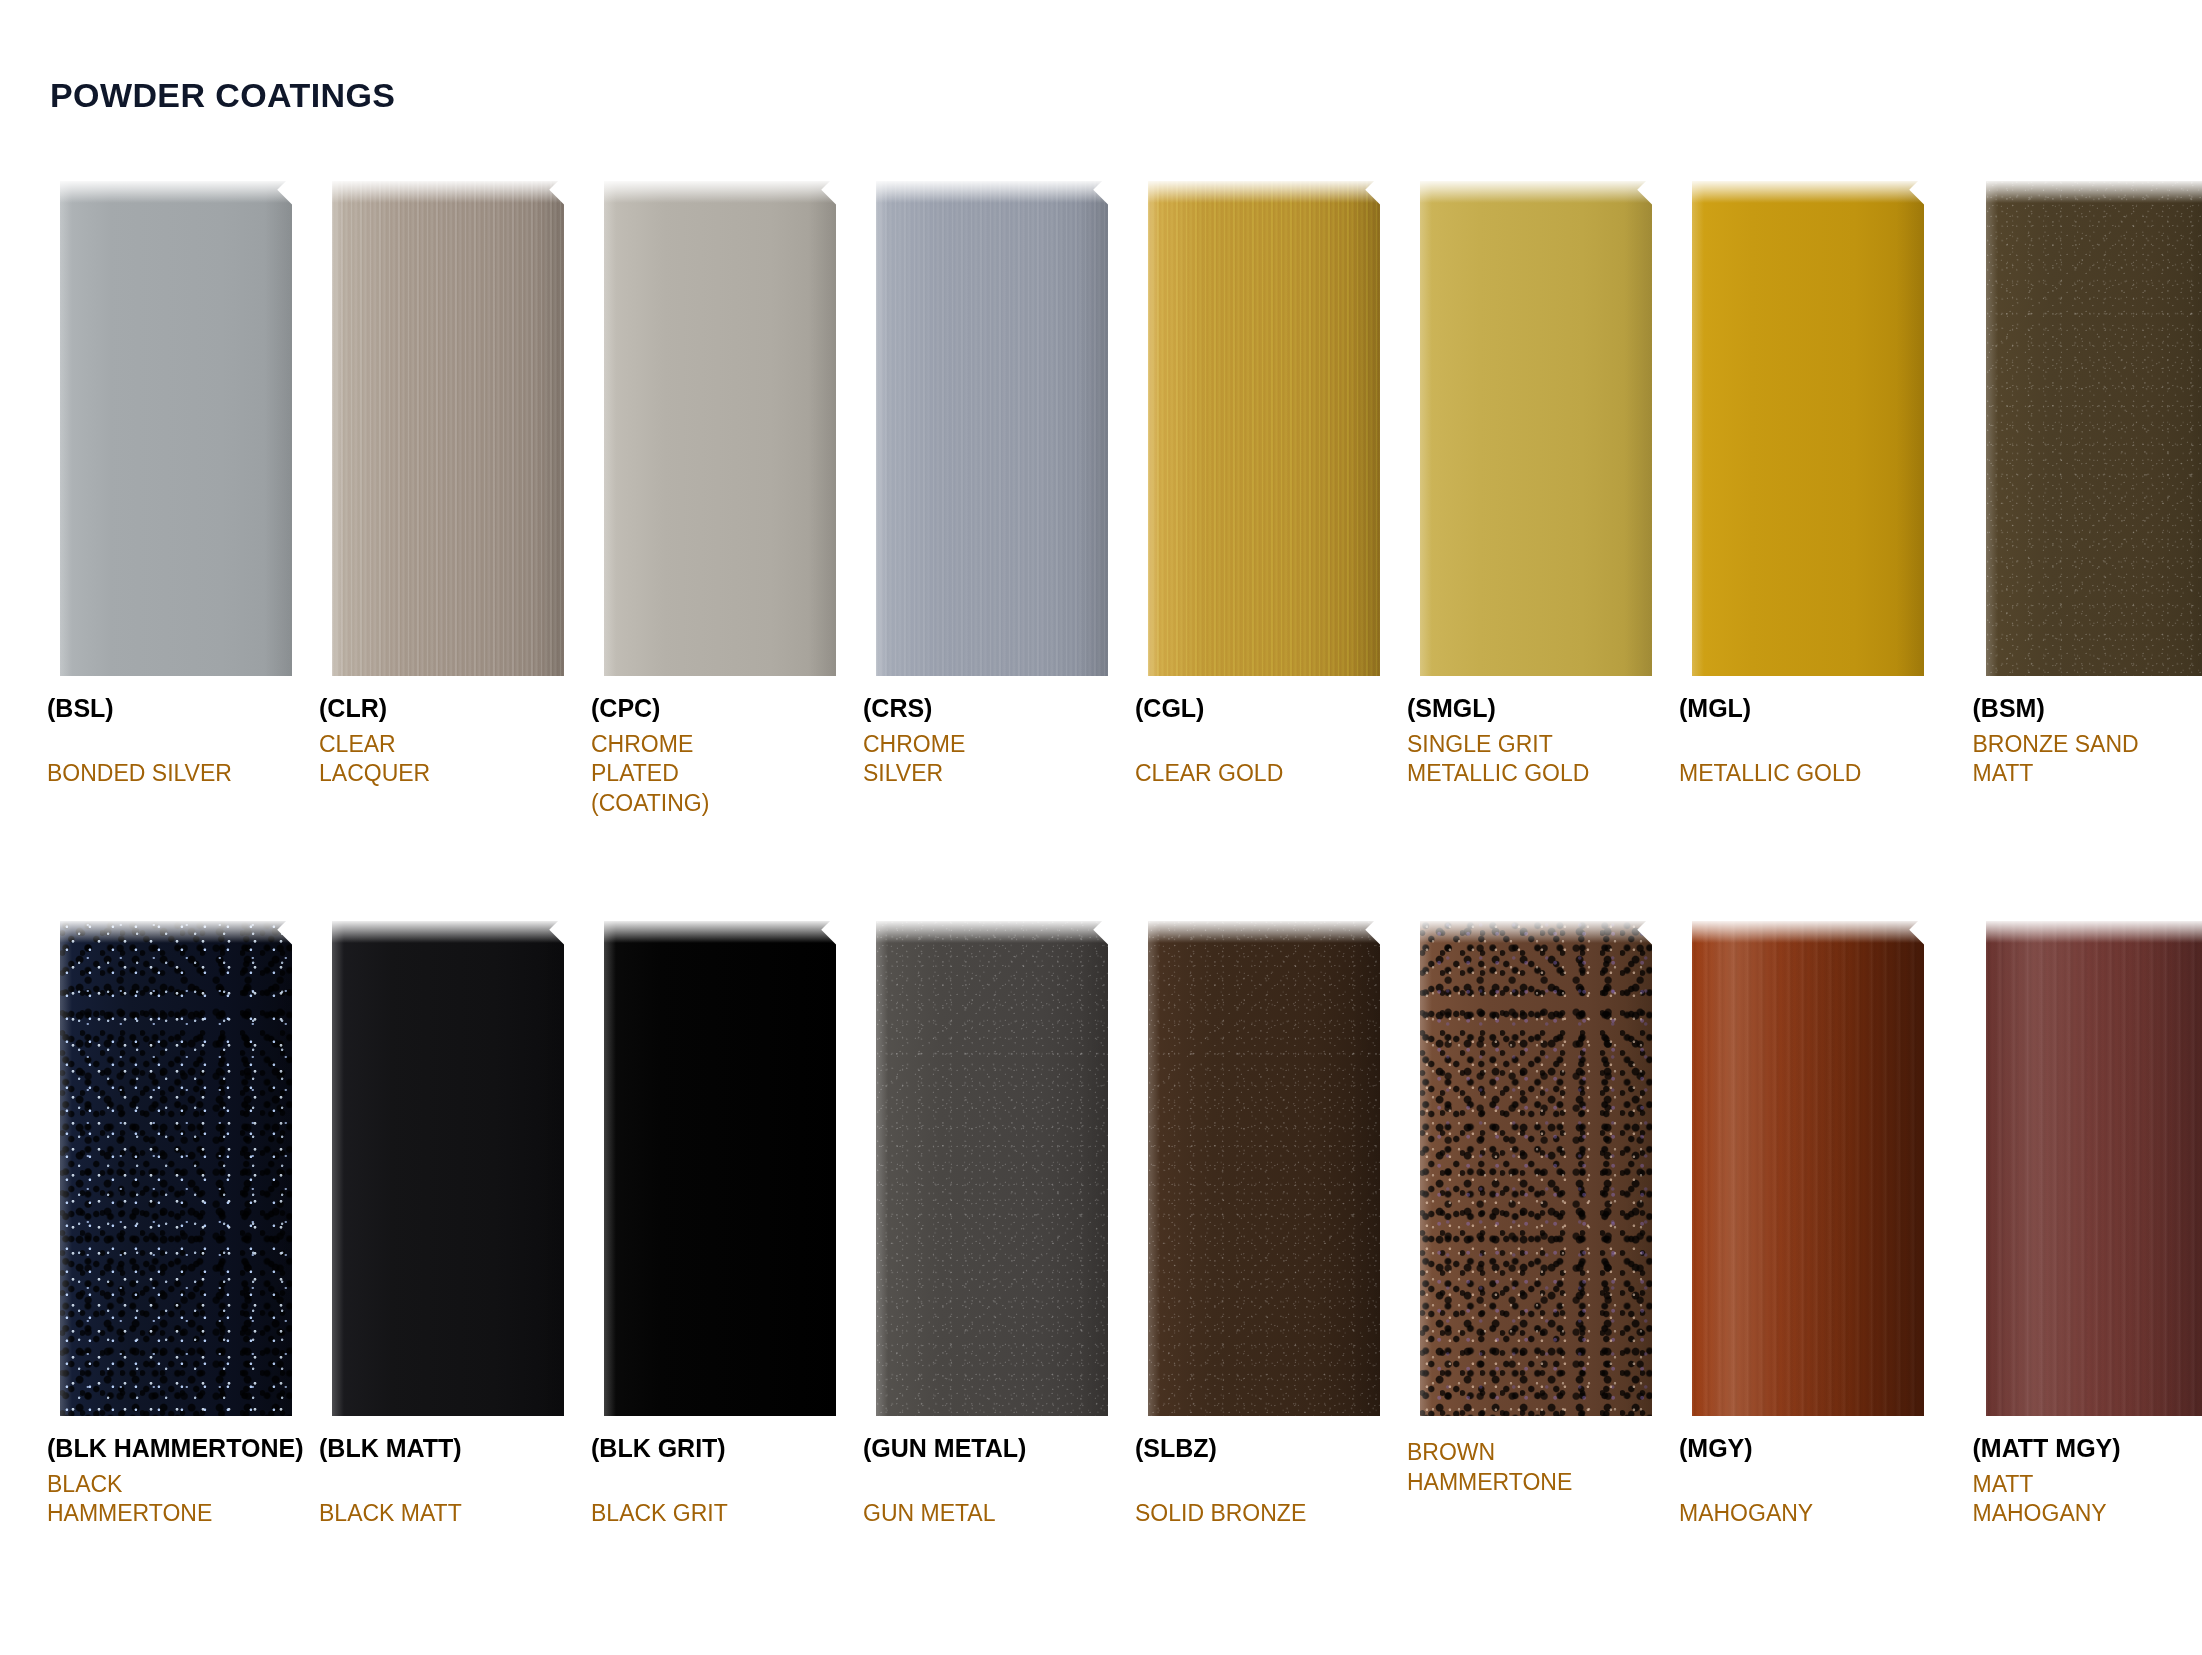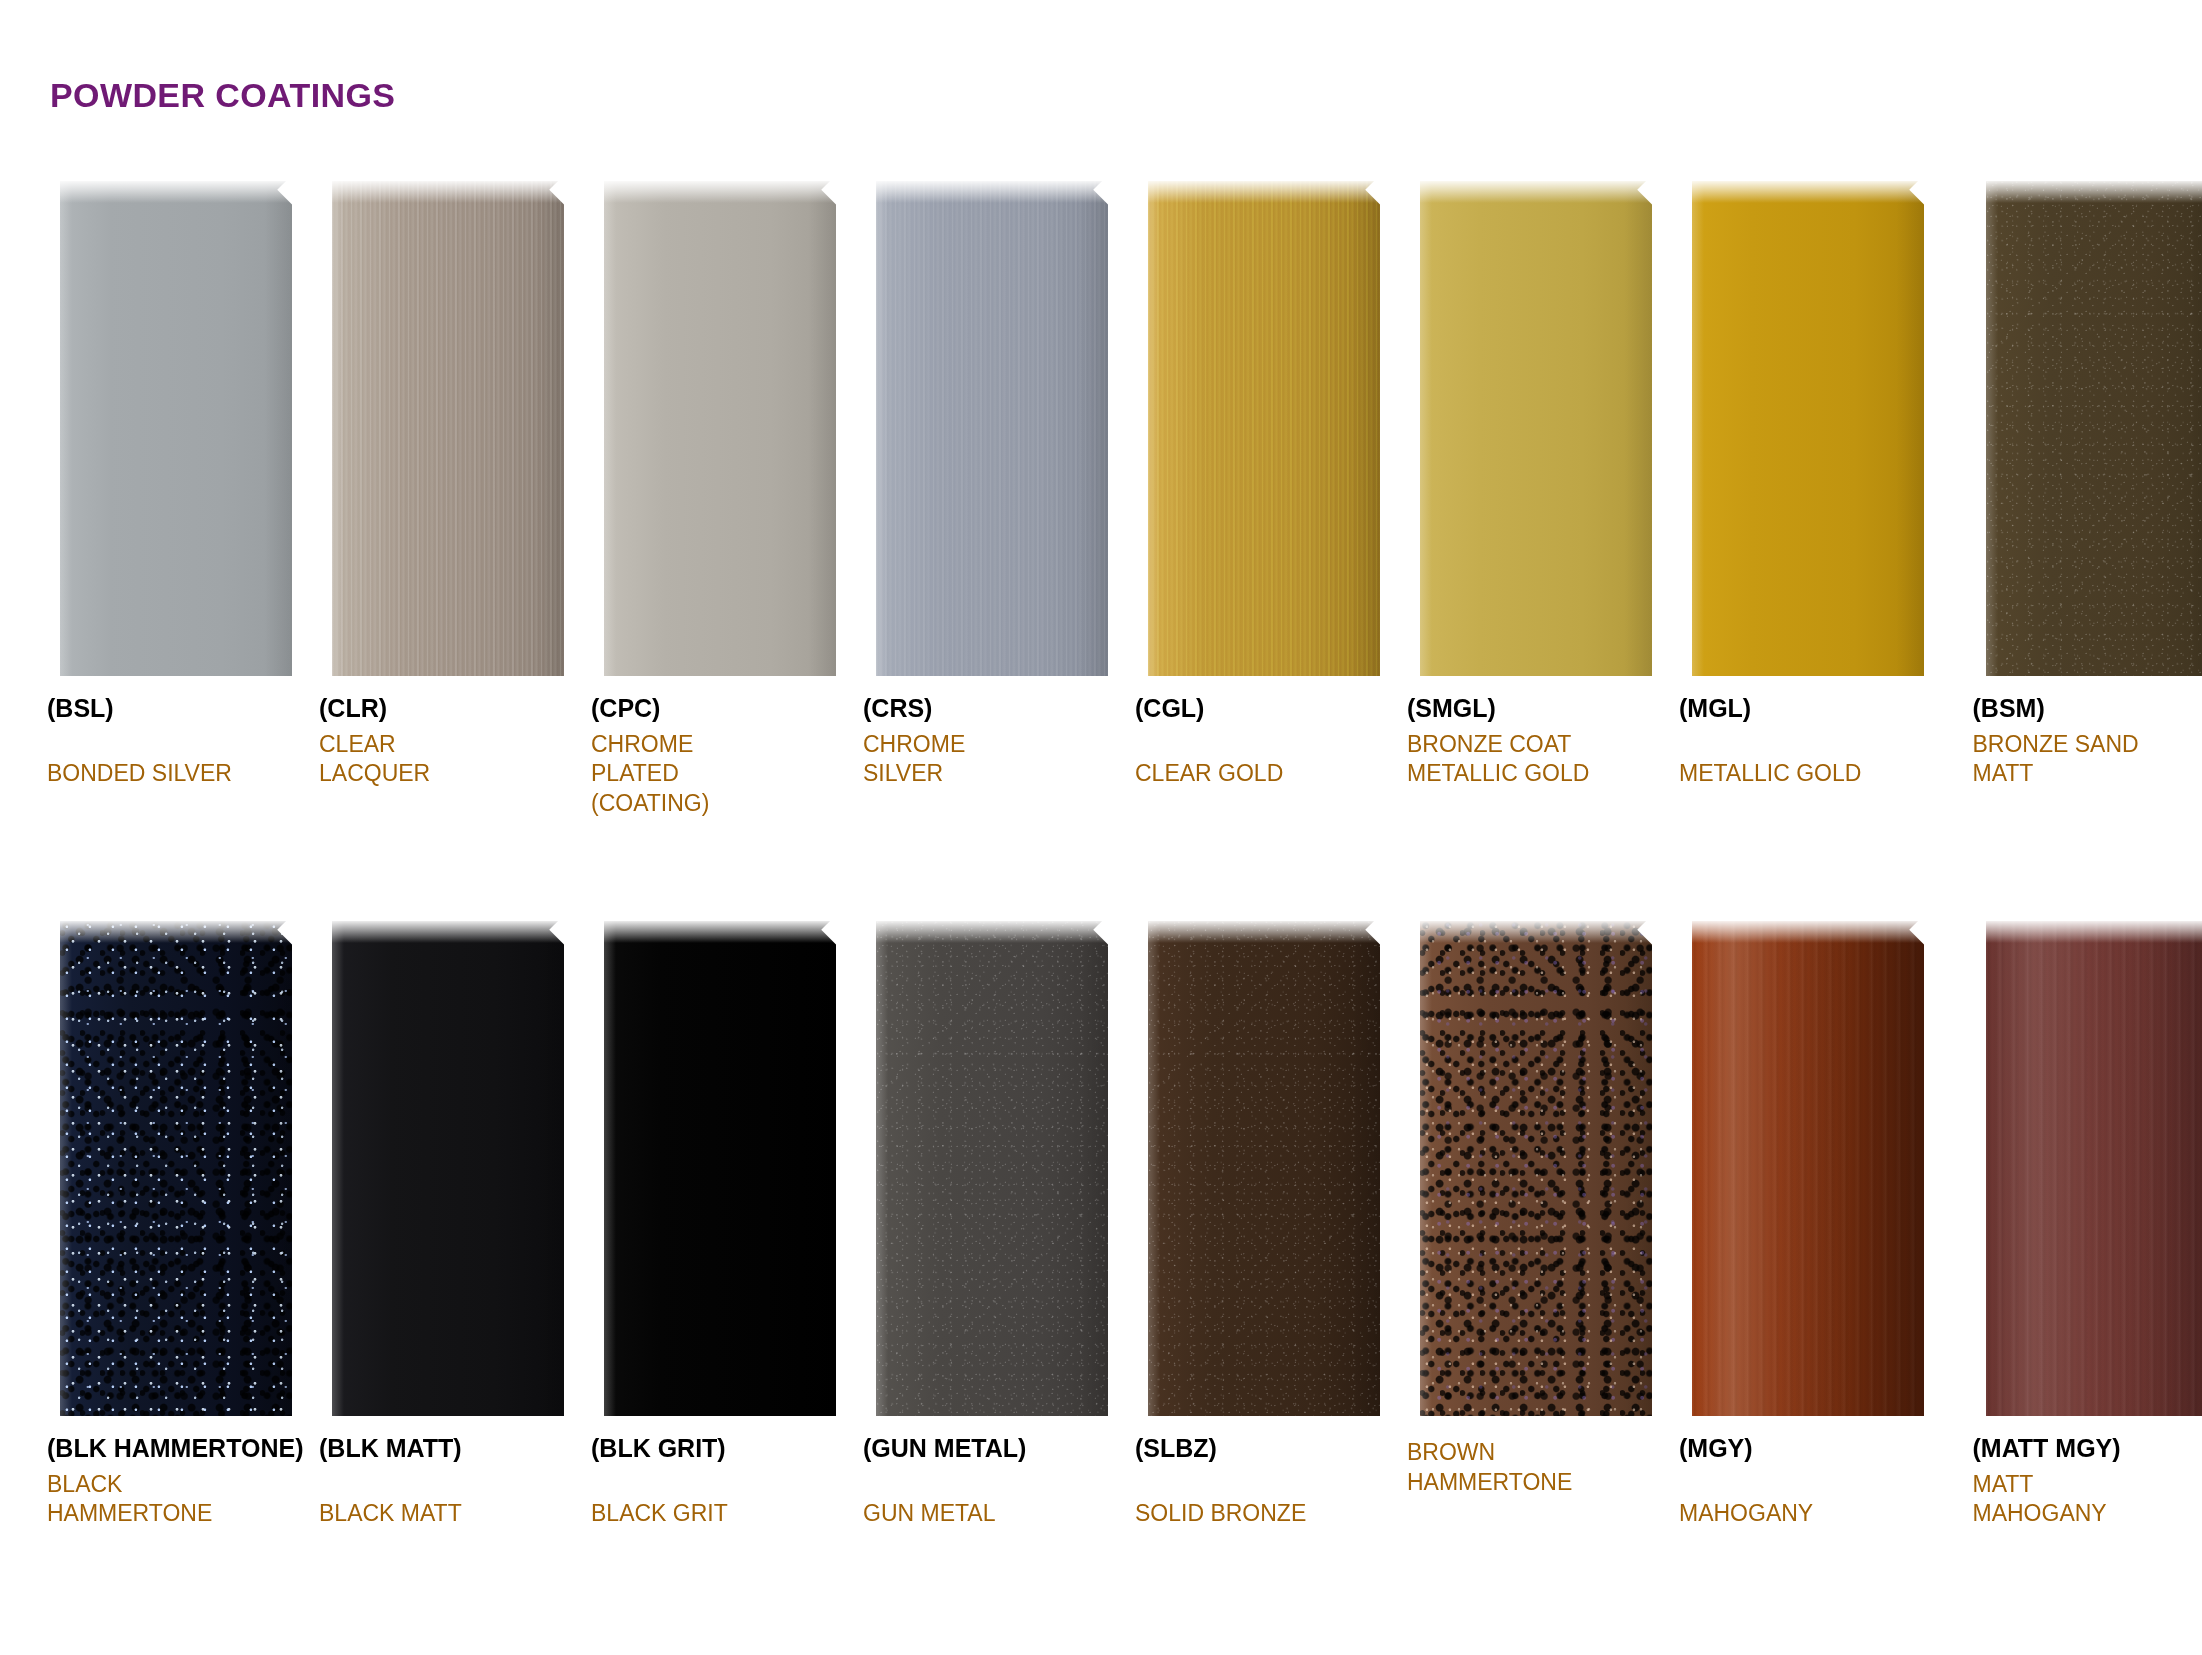--- a/index.html
+++ b/index.html
@@ -17,21 +17,21 @@
     overflow: hidden;
   }
 
   #page-title {
     position: absolute;
     left: 50px;
     top: 76px;
     font-size: 34px;
     font-weight: bold;
     letter-spacing: 0.4px;
-    color: #701a75;
+    color: #0f172a;
   }
 
   .rows {
     position: absolute;
     left: 0;
     top: 0;
     width: 2203px;
   }
 
   .swatch-row {
@@ -314,21 +314,21 @@
     <div class="swatch-cell">
       <div class="chip">
         <div class="tex" style="background:linear-gradient(to right,#cdb559 0%,#c5ad4e 26%,#beA646 70%,#b29a3c 100%);"></div>
         <div class="edge"></div>
         <div class="bevel"></div>
         <div class="corner"></div>
       </div>
       <div class="caption">
         <div class="code">(SMGL)</div>
         <div class="desc">
-          <span class="ln">BRONZE COAT</span>
+          <span class="ln">SINGLE GRIT</span>
           <span class="ln">METALLIC GOLD</span>
         </div>
       </div>
     </div>
 
     <div class="swatch-cell">
       <div class="chip">
         <div class="tex" style="background:linear-gradient(to right,#d0a216 0%,#c79a12 26%,#c0940f 70%,#b0860b 100%);"></div>
         <div class="edge"></div>
         <div class="bevel"></div>

